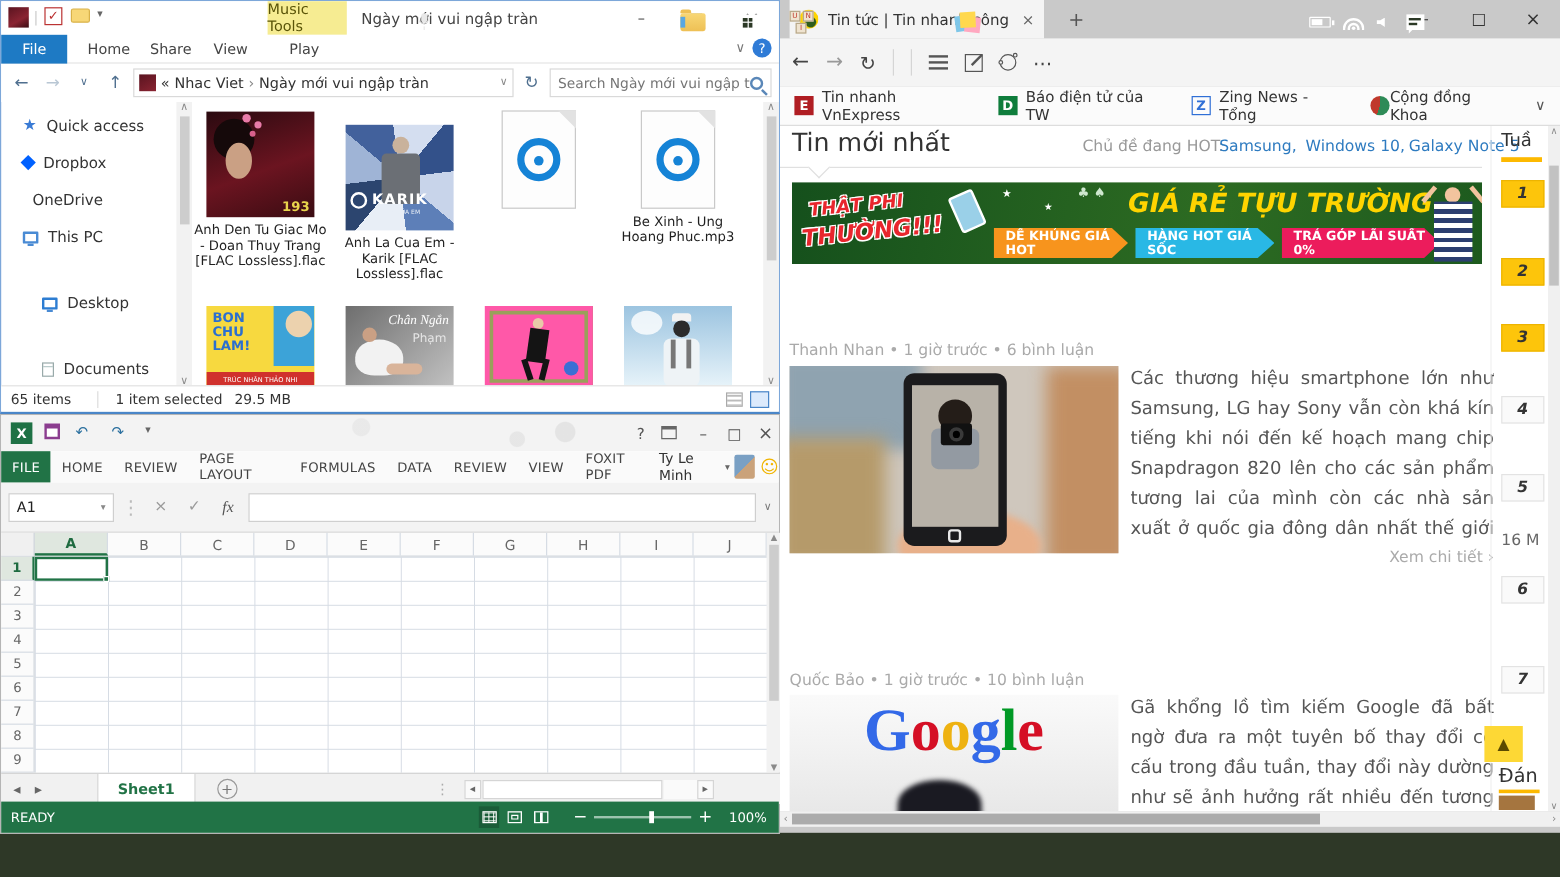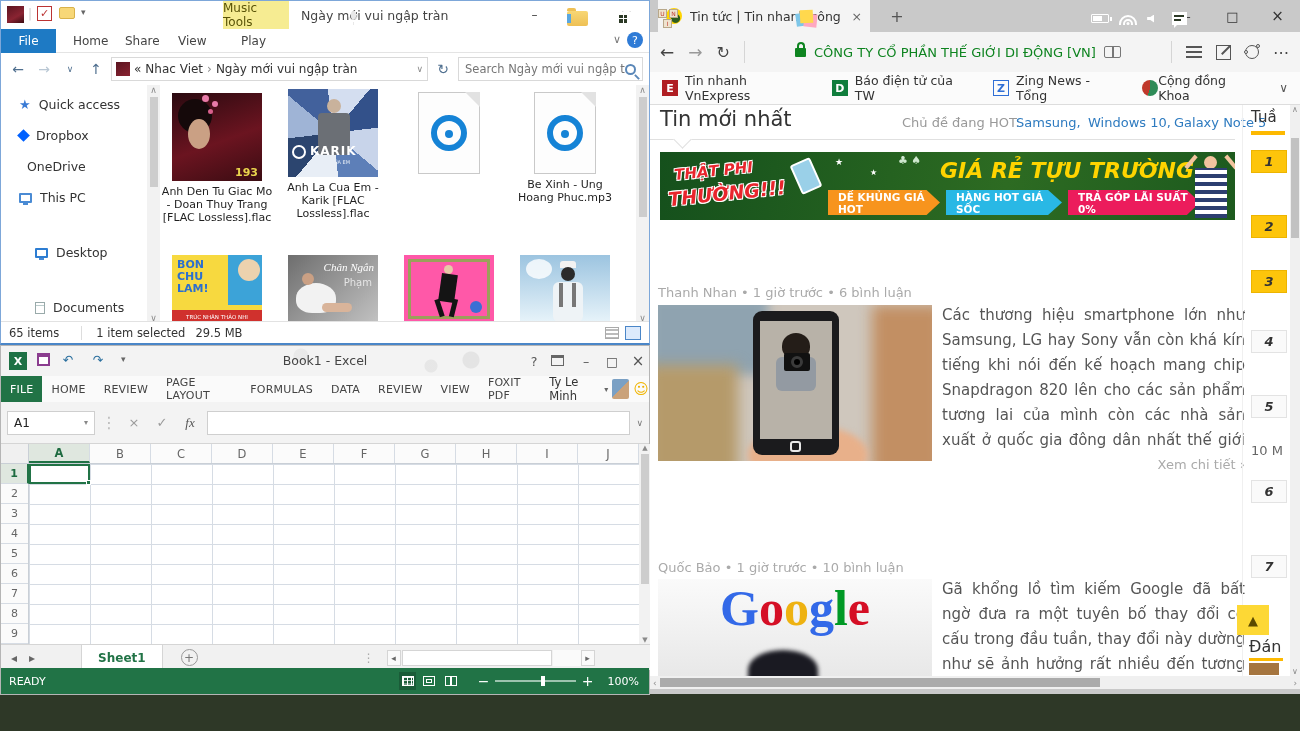--- a/index.html
+++ b/index.html
@@ -179,21 +179,21 @@
         <span class="a" style="left:16px;top:26px;width:22px;height:30px;border-radius:50%;background:#caa084;"></span>
         <span class="a" style="left:30px;top:2px;width:7px;height:7px;border-radius:50%;background:#e87ba8;"></span>
         <span class="a" style="left:40px;top:8px;width:6px;height:6px;border-radius:50%;background:#e87ba8;"></span>
         <span class="a" style="left:36px;top:16px;width:5px;height:5px;border-radius:50%;background:#d8608c;"></span>
         <span class="a" style="right:4px;bottom:2px;color:#e8d44d;font-size:11px;font-weight:bold;">193</span>
       </div>
       <div class="thumbcap">Anh Den Tu Giac Mo - Doan Thuy Trang [FLAC Lossless].flac</div>
     </div>
 
     <div class="a" style="left:116px;top:0;width:112px;">
-      <div style="width:90px;height:88px;margin:0 auto 0;position:relative;background:conic-gradient(from 40deg,#33518a 0 12%,#c8d4ea 0 25%,#5d7fb8 0 37%,#e8eef6 0 50%,#2c456f 0 62%,#9fb4d6 0 75%,#42619c 0 87%,#d4def0 0);overflow:hidden;">
+      <div style="width:90px;height:88px;margin:15px auto 0;position:relative;background:conic-gradient(from 40deg,#33518a 0 12%,#c8d4ea 0 25%,#5d7fb8 0 37%,#e8eef6 0 50%,#2c456f 0 62%,#9fb4d6 0 75%,#42619c 0 87%,#d4def0 0);overflow:hidden;">
         <span class="a" style="left:39px;top:10px;width:14px;height:14px;border-radius:50%;background:#c9b29c;"></span>
         <span class="a" style="left:30px;top:24px;width:32px;height:42px;border-radius:4px;background:#6b6f75;"></span>
         <span class="a" style="left:4px;top:56px;width:14px;height:14px;border:2px solid #fff;border-radius:50%;"></span>
         <span class="a" style="left:22px;top:55px;color:#fff;font-weight:bold;font-size:12px;letter-spacing:1px;">KARIK</span>
         <span class="a" style="left:22px;top:70px;color:#e8eef6;font-size:5px;">ANH LÀ CỦA EM</span>
       </div>
       <div class="thumbcap">Anh La Cua Em - Karik [FLAC Lossless].flac</div>
     </div>
 
     <div class="a" style="left:232px;top:0;width:112px;">
@@ -258,21 +258,20 @@
   </div>
 </div>
 
 <div id="excel" class="a">
   <div class="xl-title">
     <span class="a f" style="left:8px;top:6px;width:18px;height:18px;background:#1e7145;color:#fff;font-size:11px;font-weight:bold;justify-content:center;">X</span>
     <span class="a" style="left:36px;top:7px;width:13px;height:13px;border:2px solid #8b3d8f;border-top-width:4px;background:#fff;"></span>
     <span class="a" style="left:62px;top:6px;color:#2a6f9e;">↶</span>
     <span class="a" style="left:92px;top:6px;color:#2a6f9e;">↷</span>
     <span class="a" style="left:120px;top:8px;font-size:9px;color:#666;">▾</span>
-    <span class="a" style="left:0;right:0;top:7px;text-align:center;">Book1 - Excel</span>
     <span class="a f" style="left:520px;top:0;width:26px;height:30px;justify-content:center;color:#555;">?</span>
     <span class="a" style="left:550px;top:9px;width:13px;height:11px;border:1px solid #666;border-top-width:3px;"></span>
     <span class="a f" style="left:572px;top:0;width:26px;height:30px;justify-content:center;color:#555;">–</span>
     <span class="a f" style="left:598px;top:0;width:26px;height:30px;justify-content:center;color:#555;">□</span>
     <span class="a f" style="left:624px;top:0;width:26px;height:30px;justify-content:center;color:#555;font-size:15px;">×</span>
   </div>
   <div class="xl-tabs">
     <span class="xl-tab" style="background:#217346;color:#fff;height:26px;display:flex;align-items:center;">FILE</span>
     <span class="xl-tab">HOME</span>
     <span class="xl-tab">REVIEW</span>
@@ -379,29 +378,20 @@
     <span class="a f" style="left:232px;top:0;height:32px;width:30px;justify-content:center;color:#555;font-size:16px;">+</span>
     <div class="e-wc" style="right:90px;">–</div>
     <div class="e-wc" style="right:45px;">□</div>
     <div class="e-wc" style="right:0;font-size:15px;">×</div>
   </div>
   <div class="e-nav">
     <span style="font-size:17px;">←</span>
     <span style="font-size:17px;color:#999;">→</span>
     <span style="font-size:16px;">↻</span>
     <span style="width:1px;height:22px;background:#d5d5d5;"></span>
-    <div class="f" style="flex:1;gap:8px;justify-content:center;">
-      <span style="width:11px;height:9px;background:#0e8420;border-radius:1px;position:relative;flex:none;">
-          <span class="a" style="left:1.5px;top:-6px;width:8px;height:8px;border:2px solid #0e8420;border-bottom:0;border-radius:5px 5px 0 0;"></span>
-        </span>
-      <span style="color:#0e8420;font-size:13px;font-weight:500;white-space:nowrap;">CÔNG TY CỔ PHẦN THẾ GIỚI DI ĐỘNG [VN]</span>
-      <span style="width:17px;height:12px;border:1.5px solid #777;border-radius:2px;position:relative;flex:none;">
-          <span class="a" style="left:50%;top:0;width:1.5px;height:100%;background:#777;"></span>
-        </span>
-    </div>
     <span style="width:1px;height:22px;background:#d5d5d5;"></span>
     <span>
         <span style="display:block;width:16px;height:2px;background:#555;margin:3px 0;box-shadow:0 5px 0 #555,0 -5px 0 #555;"></span>
       </span>
     <span style="width:15px;height:15px;border:1.5px solid #555;position:relative;">
         <span class="a" style="left:3px;top:3px;width:12px;height:2px;background:#555;transform:rotate(-45deg);"></span>
       </span>
     <span style="width:14px;height:14px;border:1.5px solid #555;border-radius:50%;position:relative;">
         <span class="a" style="left:-2px;top:4px;width:4px;height:4px;border-radius:50%;background:#f4f4f4;border:1.5px solid #555;"></span>
         <span class="a" style="right:-2px;top:-2px;width:4px;height:4px;border-radius:50%;background:#f4f4f4;border:1.5px solid #555;"></span>
@@ -479,21 +469,21 @@
     <div class="a excerpt" style="left:292px;top:472px;width:303px;height:99px;overflow:hidden;">Gã khổng lồ tìm kiếm Google đã bất ngờ đưa ra một tuyên bố thay đổi cơ cấu trong đầu tuần, thay đổi này dường như sẽ ảnh hưởng rất nhiều đến tương lai của thế giới</div>
 
     <div class="a" style="left:592px;top:0;width:48px;height:571px;border-left:1px solid #f0f0f0;">
       <span class="a" style="left:8px;top:3px;font-size:15px;color:#333;">Tuầ</span>
       <span class="a" style="left:8px;top:26px;width:34px;height:4px;background:#fdb900;"></span>
       <div class="badge y a" style="left:8px;top:45px;">1</div>
       <div class="badge y a" style="left:8px;top:110px;">2</div>
       <div class="badge y a" style="left:8px;top:165px;">3</div>
       <div class="badge w a" style="left:8px;top:225px;">4</div>
       <div class="badge w a" style="left:8px;top:290px;">5</div>
-      <span class="a" style="left:8px;top:338px;font-size:13px;color:#666;white-space:nowrap;">10 M</span>
+      <span class="a" style="left:8px;top:338px;font-size:13px;color:#666;white-space:nowrap;">16 M</span>
       <div class="badge w a" style="left:8px;top:375px;">6</div>
       <div class="badge w a" style="left:8px;top:450px;">7</div>
       <div class="a f" style="left:-6px;top:500px;width:32px;height:30px;background:#fdd835;justify-content:center;color:#5b4a00;font-size:13px;">▲</div>
       <span class="a" style="left:6px;top:532px;font-size:16px;color:#333;">Đán</span>
       <span class="a" style="left:6px;top:553px;width:34px;height:3px;background:#fdb900;"></span>
       <span class="a" style="left:6px;top:558px;width:30px;height:12px;background:#a5753f;"></span>
     </div>
   </div>
 
   <div class="a scrail" style="left:640px;top:105px;width:10px;height:571px;background:#f0f0f0;">

